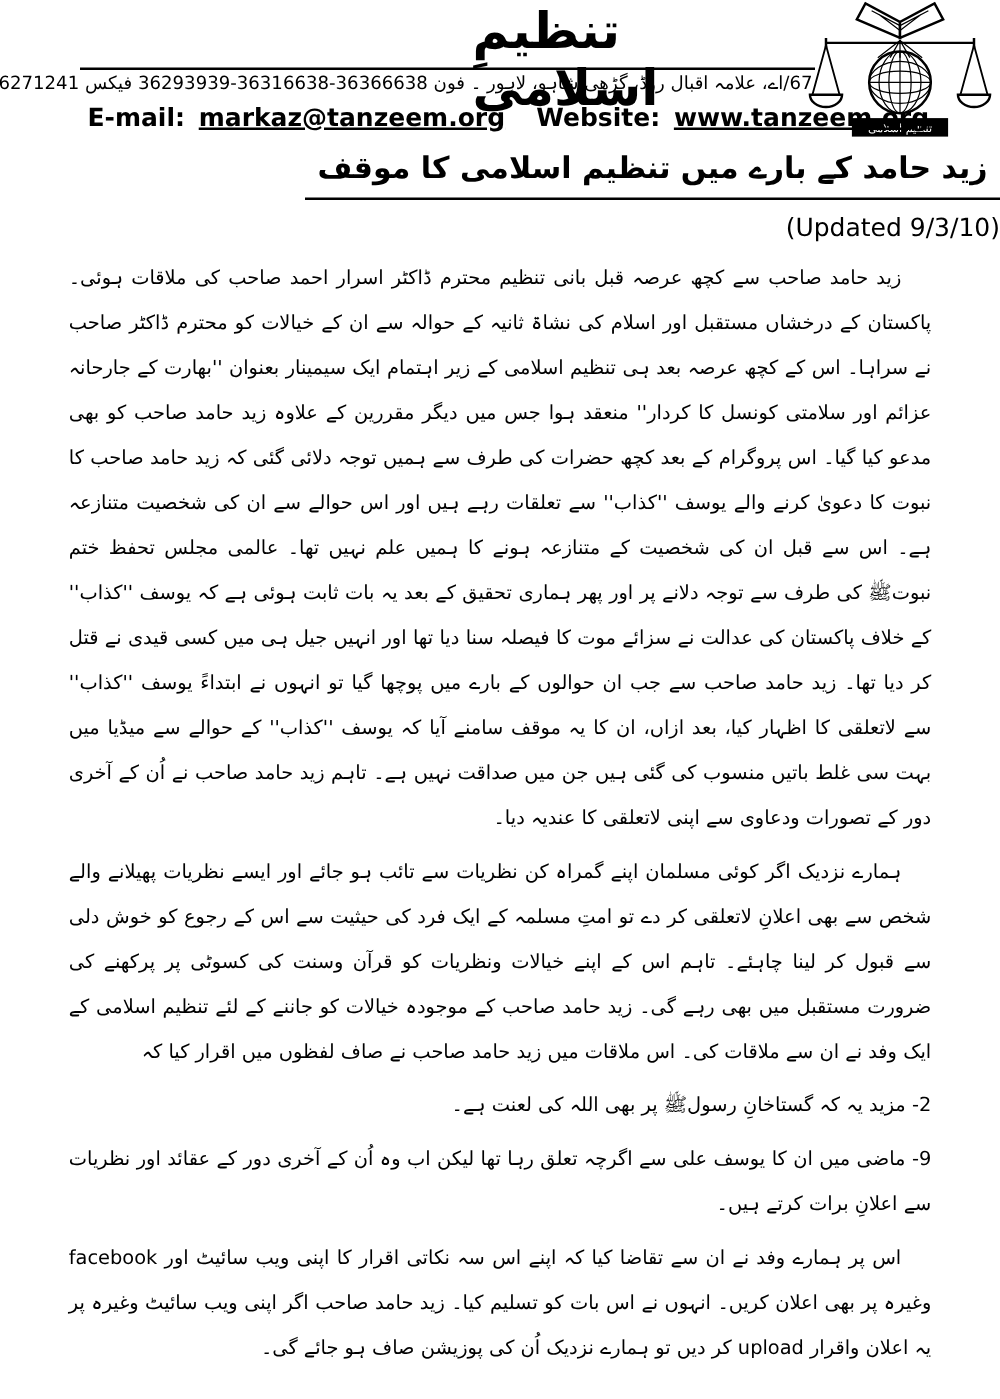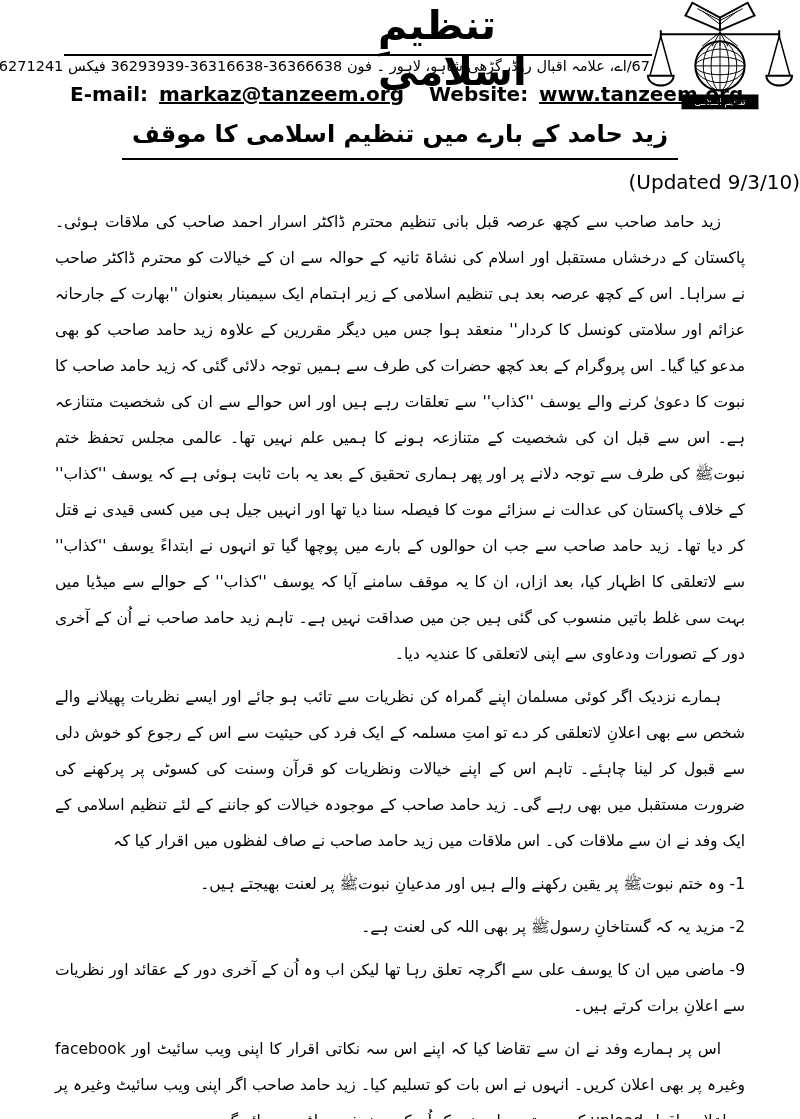--- a/index.html
+++ b/index.html
@@ -20,21 +20,21 @@
     position:absolute;top:58px;left:70px;right:150px;text-align:center;
     font-size:14.5px;direction:ltr;unicode-bidi:plaintext;white-space:nowrap;
   }
   .emailline{
     position:absolute;top:82px;left:70px;right:150px;text-align:center;
     font-size:20px;font-weight:bold;white-space:nowrap;
   }
   .emailline a{color:#000;text-decoration:underline;margin:0 4px;}
   .emailline .lbl{margin-left:14px;}
   
-  .title-wrap{text-align:center;margin-top:6px;}
+  .title-wrap{text-align:right;margin-top:6px;}
   .doc-title{
     display:inline-block;direction:rtl;font-size:24px;font-weight:bold;
     padding:2px 10px 10px;border-bottom:2.5px solid #000;margin:0;
   }
   .updated{ text-align:right;font-size:20px;margin-top:10px;font-weight:normal; }
   
   .content{
     direction:rtl;text-align:justify;margin:10px 55px 0;
     font-size:15.5px;line-height:36px;
   }
@@ -90,18 +90,17 @@
 </div>
 
 <div class="title-wrap">
   <h1 class="doc-title">زید حامد کے بارے میں تنظیم اسلامی کا موقف</h1>
 </div>
 <div class="updated">(Updated  9/3/10)</div>
 
 <div class="content">
   <p>زید حامد صاحب سے کچھ عرصہ قبل بانی تنظیم محترم ڈاکٹر اسرار احمد صاحب کی ملاقات ہوئی۔ پاکستان کے درخشاں مستقبل اور اسلام کی نشاۃ ثانیہ کے حوالہ سے ان کے خیالات کو محترم ڈاکٹر صاحب نے سراہا۔ اس کے کچھ عرصہ بعد ہی تنظیم اسلامی کے زیر اہتمام ایک سیمینار بعنوان ''بھارت کے جارحانہ عزائم اور سلامتی کونسل کا کردار'' منعقد ہوا جس میں دیگر مقررین کے علاوہ زید حامد صاحب کو بھی مدعو کیا گیا۔ اس پروگرام کے بعد کچھ حضرات کی طرف سے ہمیں توجہ دلائی گئی کہ زید حامد صاحب کا نبوت کا دعویٰ کرنے والے یوسف ''کذاب'' سے تعلقات رہے ہیں اور اس حوالے سے ان کی شخصیت متنازعہ ہے۔ اس سے قبل ان کی شخصیت کے متنازعہ ہونے کا ہمیں علم نہیں تھا۔ عالمی مجلس تحفظ ختم نبوتﷺ کی طرف سے توجہ دلانے پر اور پھر ہماری تحقیق کے بعد یہ بات ثابت ہوئی ہے کہ یوسف ''کذاب'' کے خلاف پاکستان کی عدالت نے سزائے موت کا فیصلہ سنا دیا تھا اور انہیں جیل ہی میں کسی قیدی نے قتل کر دیا تھا۔ زید حامد صاحب سے جب ان حوالوں کے بارے میں پوچھا گیا تو انہوں نے ابتداءً یوسف ''کذاب'' سے لاتعلقی کا اظہار کیا، بعد ازاں، ان کا یہ موقف سامنے آیا کہ یوسف ''کذاب'' کے حوالے سے میڈیا میں بہت سی غلط باتیں منسوب کی گئی ہیں جن میں صداقت نہیں ہے۔ تاہم زید حامد صاحب نے اُن کے آخری دور کے تصورات ودعاوی سے اپنی لاتعلقی کا عندیہ دیا۔</p>
   <p>ہمارے نزدیک اگر کوئی مسلمان اپنے گمراہ کن نظریات سے تائب ہو جائے اور ایسے نظریات پھیلانے والے شخص سے بھی اعلانِ لاتعلقی کر دے تو امتِ مسلمہ کے ایک فرد کی حیثیت سے اس کے رجوع کو خوش دلی سے قبول کر لینا چاہئے۔ تاہم اس کے اپنے خیالات ونظریات کو قرآن وسنت کی کسوٹی پر پرکھنے کی ضرورت مستقبل میں بھی رہے گی۔ زید حامد صاحب کے موجودہ خیالات کو جاننے کے لئے تنظیم اسلامی کے ایک وفد نے ان سے ملاقات کی۔ اس ملاقات میں زید حامد صاحب نے صاف لفظوں میں اقرار کیا کہ</p>
-  <div class="list-item">1- وہ ختم نبوتﷺ پر یقین رکھنے والے ہیں اور مدعیانِ نبوتﷺ پر لعنت بھیجتے ہیں۔</div>
   <div class="list-item">2- مزید یہ کہ گستاخانِ رسولﷺ پر بھی اللہ کی لعنت ہے۔</div>
   <div class="list-item">9- ماضی میں ان کا یوسف علی سے اگرچہ تعلق رہا تھا لیکن اب وہ اُن کے آخری دور کے عقائد اور نظریات سے اعلانِ برات کرتے ہیں۔</div>
   <p>اس پر ہمارے وفد نے ان سے تقاضا کیا کہ اپنے اس سہ نکاتی اقرار کا اپنی ویب سائیٹ اور facebook وغیرہ پر بھی اعلان کریں۔ انہوں نے اس بات کو تسلیم کیا۔ زید حامد صاحب اگر اپنی ویب سائیٹ وغیرہ پر یہ اعلان واقرار upload کر دیں تو ہمارے نزدیک اُن کی پوزیشن صاف ہو جائے گی۔</p>
 
 </div>
 
 </body></html>

